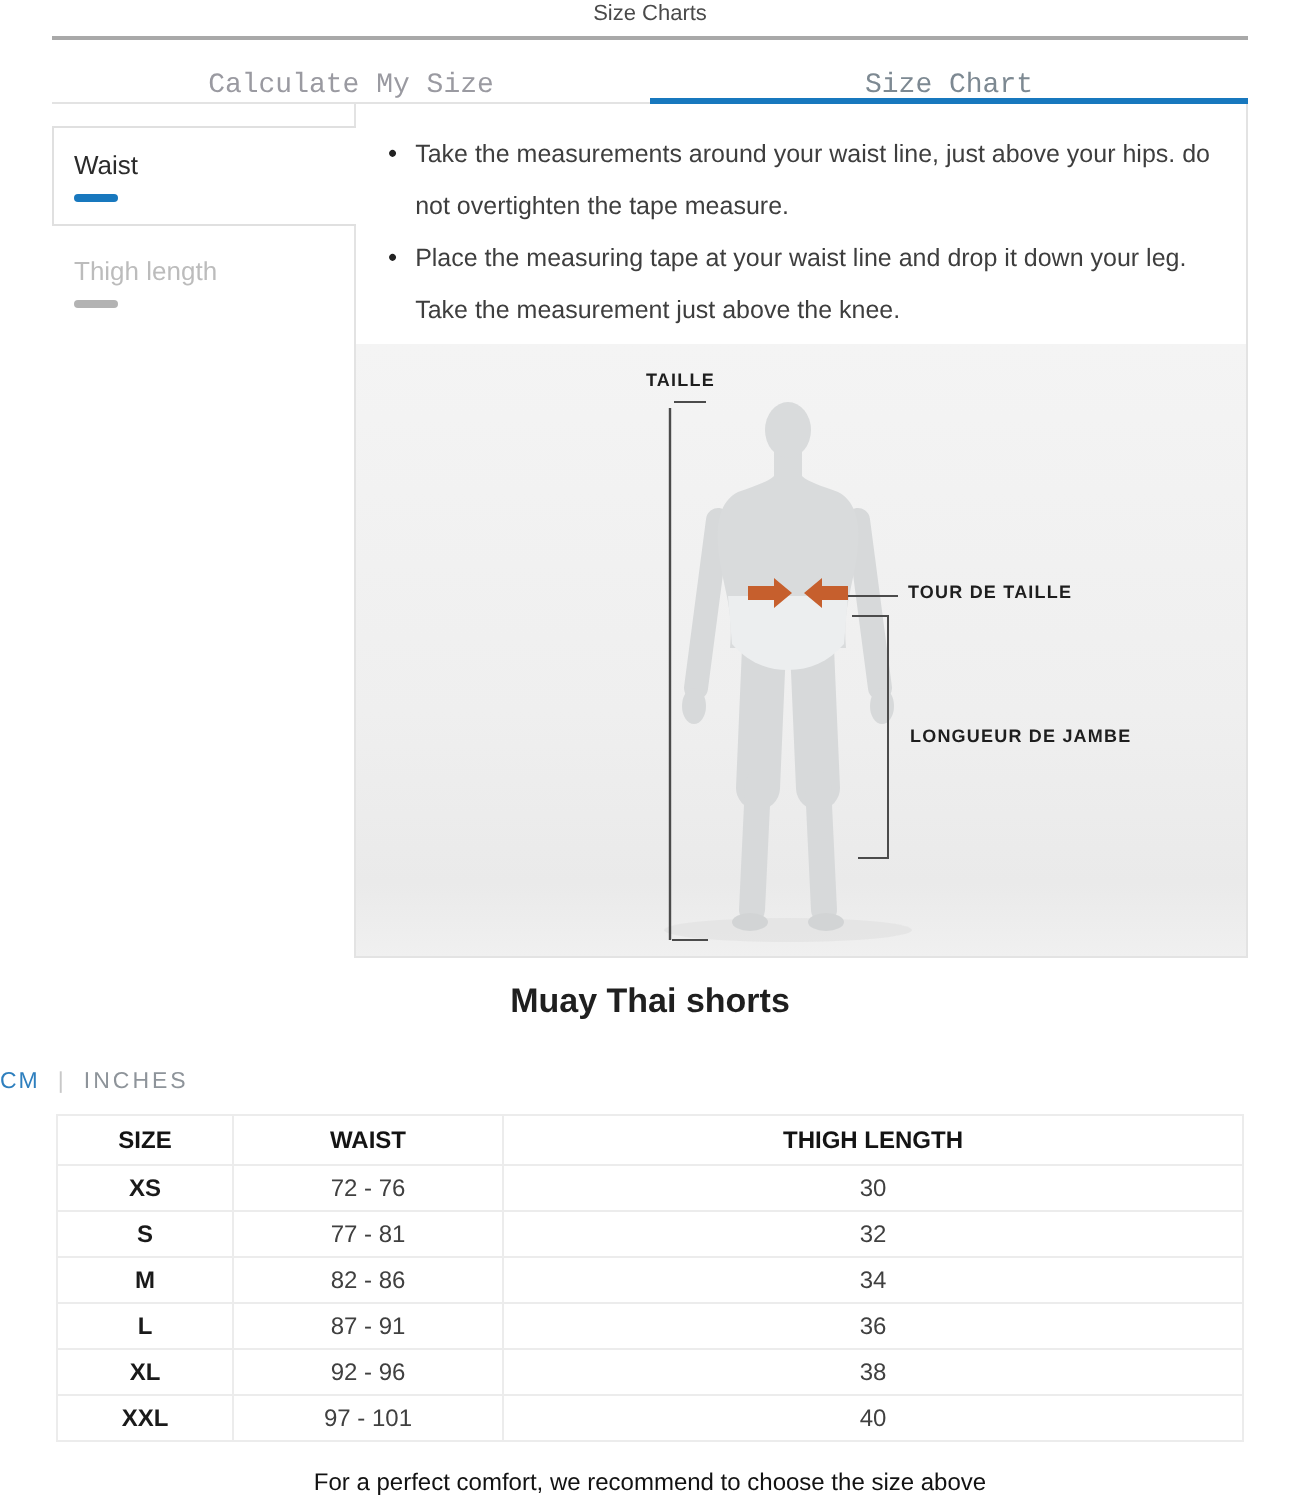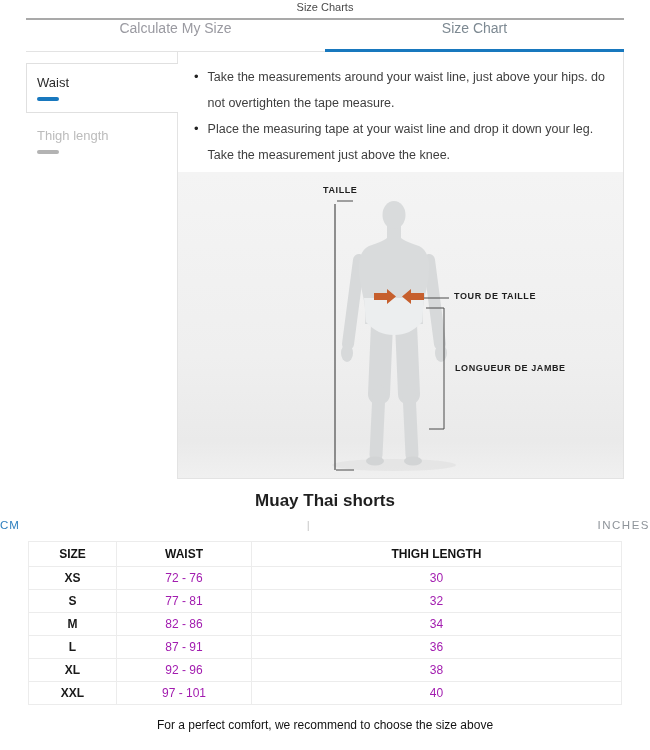--- a/index.html
+++ b/index.html
@@ -4,22 +4,22 @@
 <style>
   * { box-sizing: border-box; margin: 0; padding: 0; }
   html,body { width: 650px; background: #fff; font-family: "Liberation Sans", sans-serif; }
   body { height: 750px; overflow: hidden; }
 
   .page-title { padding-top: 1px; text-align: center; font-size: 11px; color: #4a4a4a; height: 18px; }
 
   .widget { margin: 0 26px; border-top: 2px solid #a9a9a9; }
 
   .tabs { display: flex; height: 32px; border-bottom: 1px solid #e3e3e3; }
-  .tab { flex: 1; display: flex; align-items: flex-start; justify-content: center;
-         font-size: 14px; color: #9a9aa1; cursor: pointer; position: relative; }
+  .tab { flex: 1; display: flex; align-items: flex-end; justify-content: center;
+         font-size: 14px; color: #9a9aa1; cursor: pointer; position: relative; font-family: Liberation Mono, monospace; }
   .tab.active { color: #7d8992; }
   .tab.active::after { content: ""; position: absolute; left: 0; right: 0; bottom: -1px;
          height: 3px; background: #1878be; }
 
   .main { display: flex; }
   .sidebar { width: 152px; flex: none; border-right: 1px solid #e3e3e3; }
   .side-item { cursor: pointer; }
   .side-item.active { margin-top: 11px; width: calc(100% + 1px); position: relative; z-index: 1;
          background: #fff; border: 1px solid #e0e0e0; border-right: none; padding: 11px 0 11px 10px; }
   .side-item.active .side-label { font-size: 13px; color: #2b2b2b; }
@@ -39,31 +39,31 @@
          background: linear-gradient(180deg, #f4f4f4 0%, #efefef 60%, #eaeaea 88%, #f0f0f0 100%); }
   .figure svg { position: absolute; inset: 0; width: 100%; height: 100%; }
   .fig-label { position: absolute; font-size: 9px; font-weight: bold; letter-spacing: 0.6px;
          color: #1e1e1e; white-space: nowrap; }
   .lbl-height { left: 145px; top: 13px; }
   .lbl-waist  { left: 276px; top: 119px; }
   .lbl-leg    { left: 277px; top: 191px; }
 
   .caption { margin-top: 12px; text-align: center; font-size: 17px; font-weight: bold; color: #1f1f1f; }
 
-  .units { margin-top: 8px; display: flex; justify-content: space-between; gap: 9px;
+  .units { margin-top: 24px; display: flex; justify-content: flex-start; gap: 9px;
          font-size: 11.5px; letter-spacing: 1px; }
   .unit-cm { color: #2e7fbe; cursor: pointer; }
   .unit-sep { color: #c8c8c8; }
   .unit-inches { color: #8e949a; letter-spacing: 1.5px; cursor: pointer; }
 
   table.size-table { margin: 10px 28px 0; width: calc(100% - 56px); border-collapse: collapse;
          font-size: 12px; table-layout: fixed; padding-left: 38px; }
   .size-table th { border: 1px solid #ececec; padding: 5px 4px; font-weight: bold;
          color: #141414; text-align: center; }
-  .size-table td { border: 1px solid #ececec; padding: 4px; text-align: center; color: #a21caf; }
+  .size-table td { border: 1px solid #ececec; padding: 4px; text-align: center; color: #404040; }
   .size-table td.size-col { font-weight: bold; color: #1a1a1a; }
 
   .footer-note { margin-top: 13px; text-align: center; font-size: 12px; font-weight: normal; color: #121212; }
 </style>
 </head>
 <body>
 
 <div class="page-title">Size Charts</div>
 
 <div class="widget">

